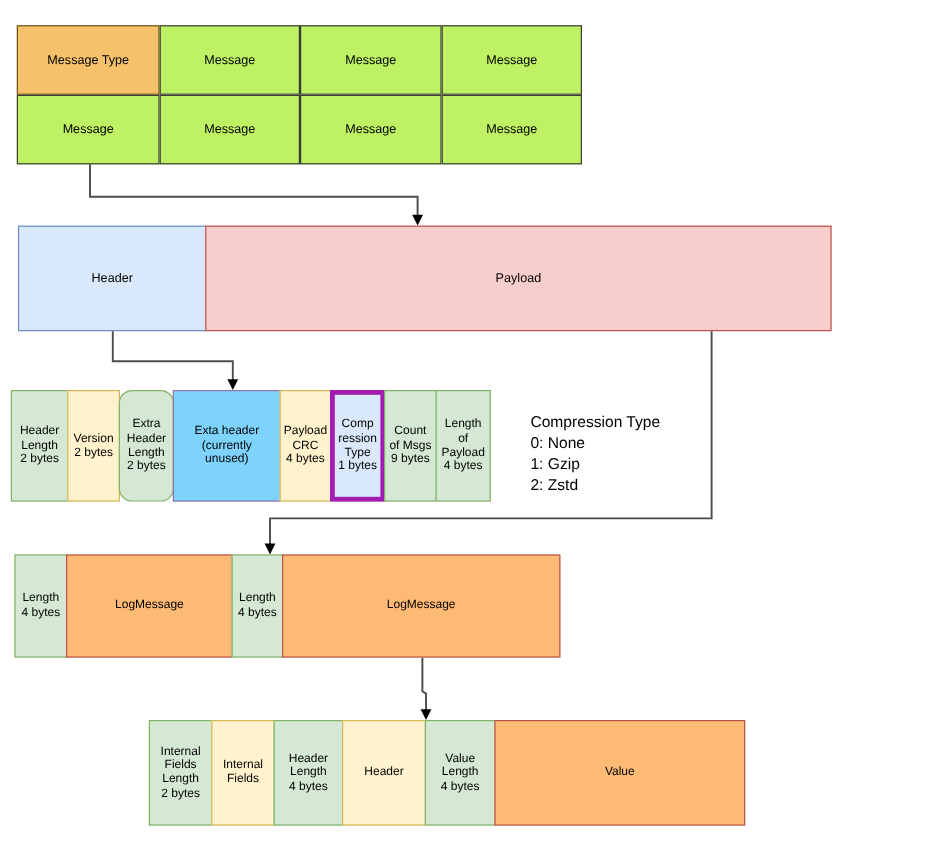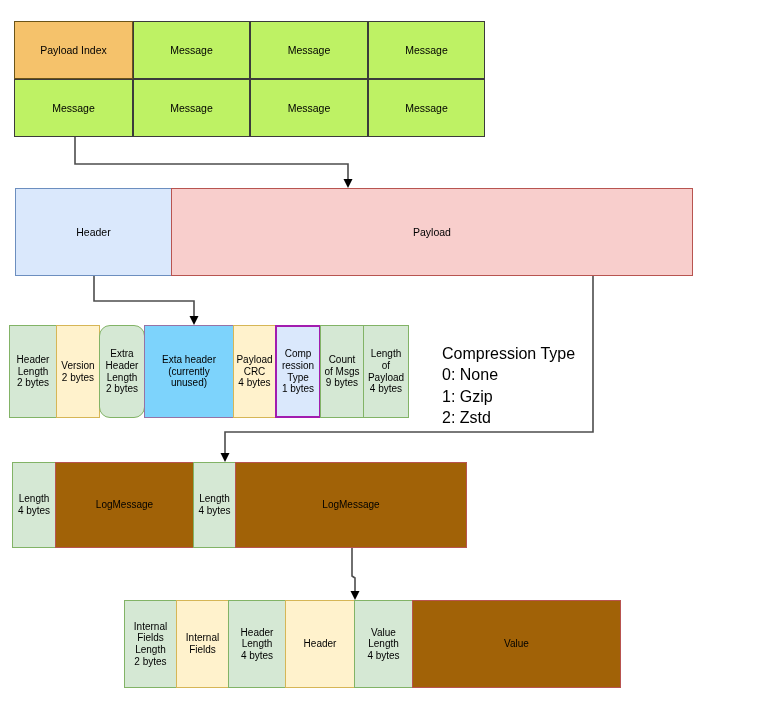--- a/index.html
+++ b/index.html
@@ -18,25 +18,25 @@
   .tbl-cell.accent{background:#f5c26b;border-color:#6b5418;}
 
   
   .hdr-blue{background:#dae8fc;border:1px solid #6c8ebf;font-size:10.5px;}
   .hdr-red{background:#f8cecc;border:1px solid #b85450;font-size:10.5px;}
 
   
   .f-green{background:#d5e8d4;border:1px solid #82b366;}
   .f-yellow{background:#fff2cc;border:1px solid #d6b656;}
   .f-purple{background:#7dd3fc;border:1px solid #9673a6;}
-  .f-blue{background:#dae8fc;border:2px solid #a21caf;}
-  .f-red{background:#a16207;border:1px solid #b85450;}
+  .f-blue{background:#dae8fc;border:4px solid #a21caf;}
+  .f-red{background:#fdba74;border:1px solid #b85450;}
   .fld{font-size:10px;}
 
-  .legend{position:absolute;font-size:16px;line-height:1.34;white-space:pre-line;
+  .legend{position:absolute;font-size:13px;line-height:1.34;white-space:pre-line;
           text-align:left;color:#000;}
 
   svg.conn{position:absolute;left:0;top:0;width:772px;height:708px;
            pointer-events:none;overflow:visible;}
   svg.conn path{fill:none;stroke:#4d4d4d;stroke-width:1.6;}
   svg.conn polygon{fill:#000000;}
 </style>
 </head>
 <body>
 
@@ -51,21 +51,21 @@
     <polygon points="194,325 189.5,316 198.5,316"></polygon>
 
     <path d="M593,275 L593,432 L225,432 L225,455"></path>
     <polygon points="225,462 220.5,453 229.5,453"></polygon>
 
     <path d="M352,548 L352,576 L355,578 L355,593"></path>
     <polygon points="355,600 350.5,591 359.5,591"></polygon>
   </svg>
 
   <div class="box tbl-cell accent" style="left:14px;top:21px;width:119px;height:58px;">
-    <span>Payload Index</span>
+    <span>Message Type</span>
   </div>
   <div class="box tbl-cell" style="left:133px;top:21px;width:117px;height:58px;">
     <span>Message</span>
   </div>
   <div class="box tbl-cell" style="left:250px;top:21px;width:118px;height:58px;">
     <span>Message</span>
   </div>
   <div class="box tbl-cell" style="left:368px;top:21px;width:117px;height:58px;">
     <span>Message</span>
   </div>

